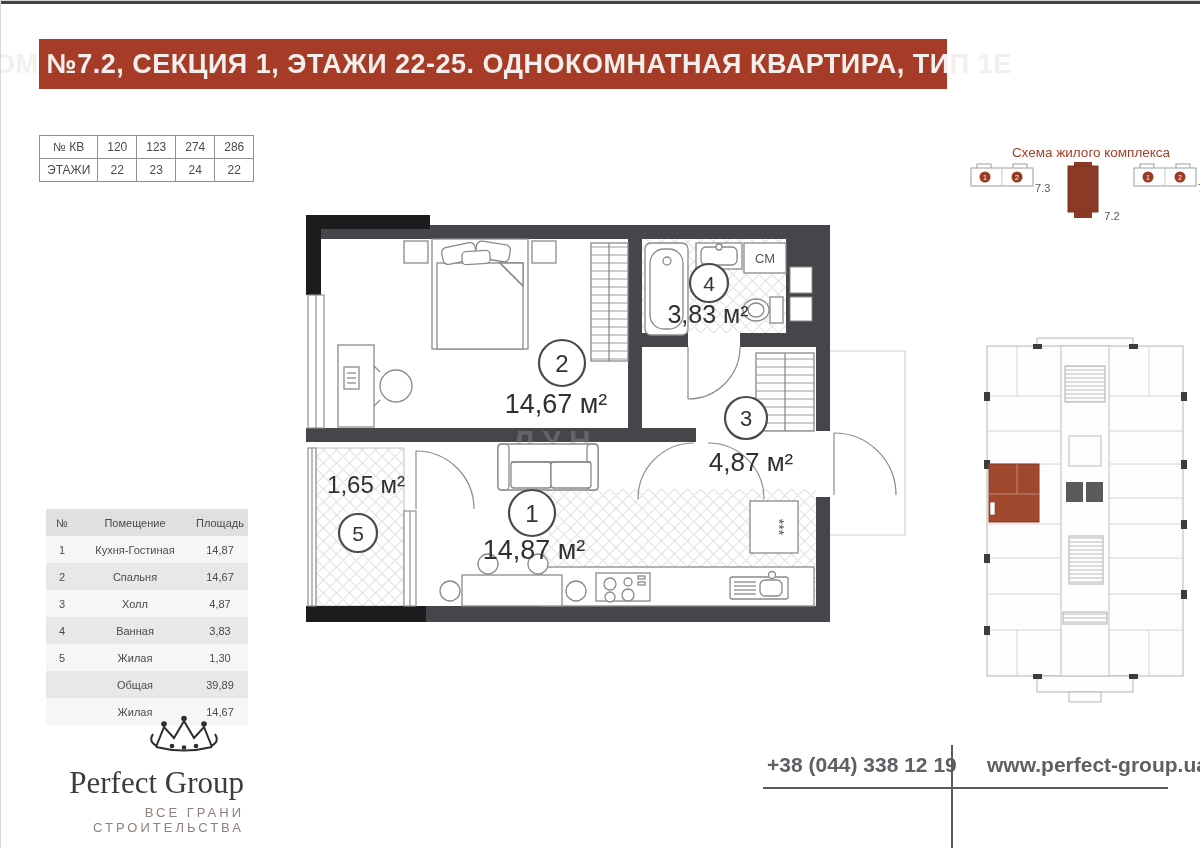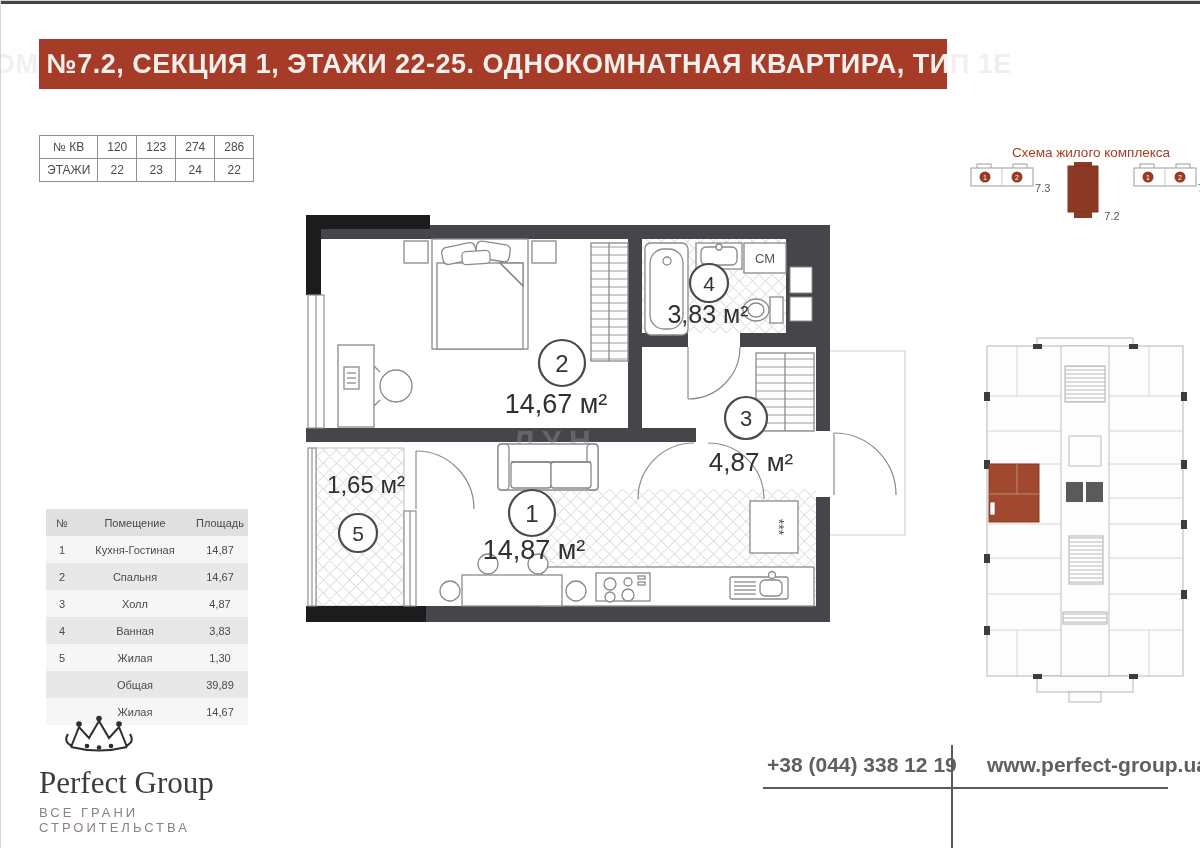--- a/index.html
+++ b/index.html
@@ -25,21 +25,21 @@
 
   
   .rooms-table{position:absolute;left:45px;top:508px;border-collapse:collapse;font-size:11px;color:#4a4a4a;text-align:center;}
   .rooms-table th{background:#e0e0e0;font-weight:normal;height:25px;}
   .rooms-table td{height:25px;}
   .rooms-table tbody tr:nth-child(odd){background:#f6f6f6;}
   .rooms-table tbody tr:nth-child(even){background:#e8e8e8;}
   .c-num{width:30px;} .c-name{width:112px;} .c-area{width:54px;margin-left:6px;}
 
   
-  .logo{position:absolute;left:38px;top:714px;width:205px;text-align:left;}
+  .logo{position:absolute;left:38px;top:714px;width:205px;text-align:right;}
   .logo .brand{font-family:"Liberation Serif",serif;font-size:31px;color:#3c3c3c;margin-top:2px;}
   .logo .tagline{font-size:13px;letter-spacing:3px;color:#8d827c;margin-top:4px;}
 
   
   .phone{position:absolute;left:766px;top:752px;font-size:21px;font-weight:bold;color:#5d6164;white-space:nowrap;}
   .website{position:absolute;left:986px;top:752px;font-size:21px;font-weight:bold;color:#5d6164;white-space:nowrap;}
   .contact-rule{position:absolute;left:762px;top:786px;width:405px;height:2px;background:#5a5a5a;}
   .contact-vrule{position:absolute;left:950px;top:744px;width:2px;height:104px;background:#5a5a5a;}
 
   svg text{font-family:"Liberation Sans",sans-serif;}

